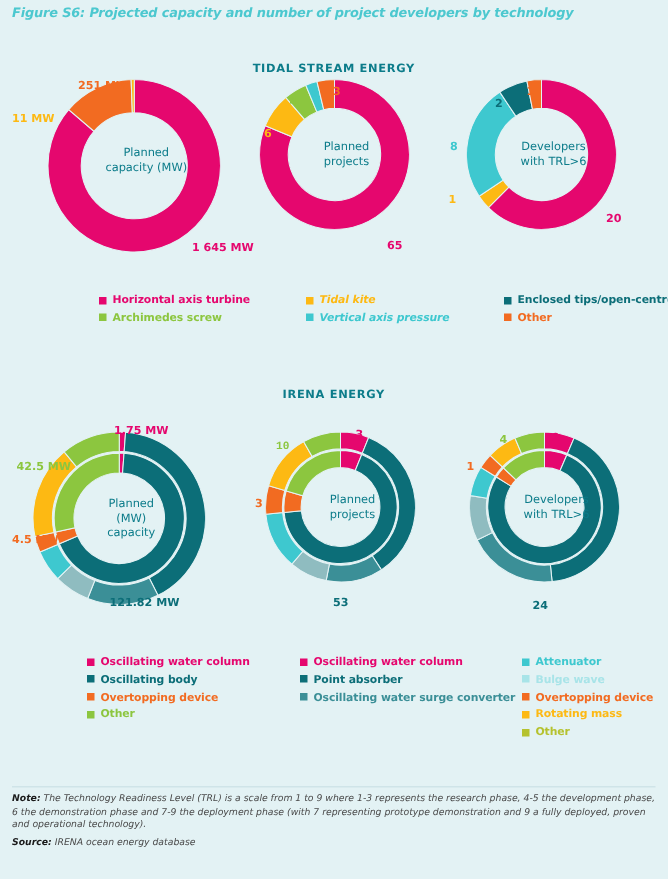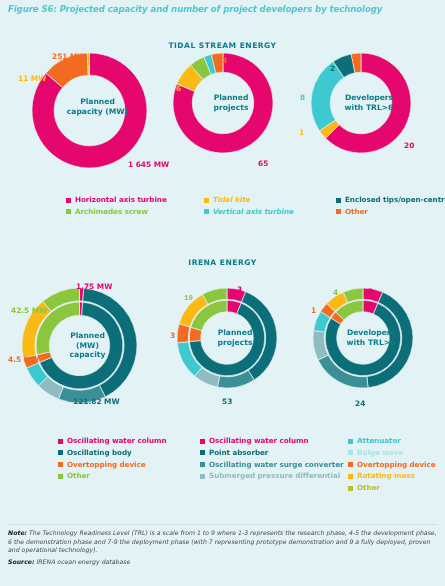--- a/index.html
+++ b/index.html
@@ -20,21 +20,21 @@
     letter-spacing:0.45px;
   }
   #tidal-heading{top:41px;}
   #wave-heading{top:258px;}
 
   .chart-block{position:absolute;}
   .donut-svg{display:block;}
   .donut-center{
     position:absolute;left:0;right:0;
     text-align:center;
-    font-size:7.6px;font-weight:bold;color:#0c7c8a;
+    font-size:7.6px;font-weight:normal;color:#0c7c8a;
     line-height:9.5px;
     pointer-events:none;
     margin-left:16px;
   }
   .callout{
     position:absolute;font-size:7.4px;font-weight:bold;
     white-space:nowrap;
   }
 
   .legend-block{position:absolute;display:flex;}
@@ -102,21 +102,21 @@
       <path d="M40.24548389919361 0.9607359798384749 A50 50 0 0 1 50.000000000000036 0 L50.00000000000002 19.25 A30.75 30.75 0 0 0 44.00097259800407 19.84085262760066 Z" fill="#f26b21" stroke="#e3f2f4" stroke-width="0.7"></path>
     </svg>
   <div class="donut-center" style="top:40px;">
       <div>Developers</div>
       <div>with TRL&gt;6</div>
     </div>
 </div>
 
 <div id="callouts-tidal">
     <div class="callout" style="left: 52px; top: 52px; color: rgb(242, 107, 33);">251 MW</div>
-    <div class="callout" style="left: 18px; top: 74px; color: rgb(253, 185, 19);">11 MW</div>
+    <div class="callout" style="left: 8px; top: 74px; color: rgb(253, 185, 19);">11 MW</div>
     <div class="callout" style="left: 128px; top: 160px; color: rgb(229, 7, 110);">1 645 MW</div>
     <div class="callout" style="left: 176px; top: 84px; color: rgb(253, 185, 19);">6</div>
     <div class="callout" style="left: 193px; top: 63px; color: rgb(140, 198, 63);">4</div>
     <div class="callout" style="left: 208px; top: 58px; color: rgb(62, 200, 207);">2</div>
     <div class="callout" style="left: 222px; top: 56px; color: rgb(242, 107, 33);">3</div>
     <div class="callout" style="left: 258px; top: 159px; color: rgb(229, 7, 110);">65</div>
     <div class="callout" style="left: 330px; top: 64px; color: rgb(12, 110, 120);">2</div>
     <div class="callout" style="left: 351px; top: 56px; color: rgb(242, 107, 33);">1</div>
     <div class="callout" style="left: 300px; top: 93px; color: rgb(62, 200, 207);">8</div>
     <div class="callout" style="left: 299px; top: 128px; color: rgb(253, 185, 19);">1</div>
@@ -134,21 +134,21 @@
         <span class="legend-label" style="color: rgb(140, 198, 63);">Archimedes screw</span>
       </div>
     </div>
     <div class="legend-col" style="width: 132px; font-style: italic;">
       <div class="legend-item">
         <span class="swatch" style="background: rgb(253, 185, 19);"></span>
         <span class="legend-label" style="color: rgb(253, 185, 19);">Tidal kite</span>
       </div>
       <div class="legend-item">
         <span class="swatch" style="background: rgb(62, 200, 207);"></span>
-        <span class="legend-label" style="color: rgb(62, 200, 207);">Vertical axis turbine</span>
+        <span class="legend-label" style="color: rgb(62, 200, 207);">Vertical axis pressure</span>
       </div>
     </div>
     <div class="legend-col" style="width: 130px;">
       <div class="legend-item">
         <span class="swatch" style="background: rgb(12, 110, 120);"></span>
         <span class="legend-label" style="color: rgb(12, 110, 120);">Enclosed tips/open-centre</span>
       </div>
       <div class="legend-item">
         <span class="swatch" style="background: rgb(242, 107, 33);"></span>
         <span class="legend-label" style="color: rgb(242, 107, 33);">Other</span>
@@ -262,24 +262,20 @@
         <span class="legend-label" style="color: rgb(229, 7, 110);">Oscillating water column</span>
       </div>
       <div class="legend-item">
         <span class="swatch" style="background: rgb(12, 110, 120);"></span>
         <span class="legend-label" style="color: rgb(12, 110, 120);">Point absorber</span>
       </div>
       <div class="legend-item">
         <span class="swatch" style="background: rgb(59, 143, 151);"></span>
         <span class="legend-label" style="color: rgb(59, 143, 151);">Oscillating water surge converter</span>
       </div>
-      <div class="legend-item">
-        <span class="swatch" style="background: rgb(143, 188, 192);"></span>
-        <span class="legend-label" style="color: rgb(143, 188, 192);">Submerged pressure differential</span>
-      </div>
     </div>
     <div class="legend-col" style="width: 120px;">
       <div class="legend-item">
         <span class="swatch" style="background: rgb(62, 200, 207);"></span>
         <span class="legend-label" style="color: rgb(62, 200, 207);">Attenuator</span>
       </div>
       <div class="legend-item">
         <span class="swatch" style="background: rgb(168, 228, 232);"></span>
         <span class="legend-label" style="color: rgb(168, 228, 232);">Bulge wave</span>
       </div>

